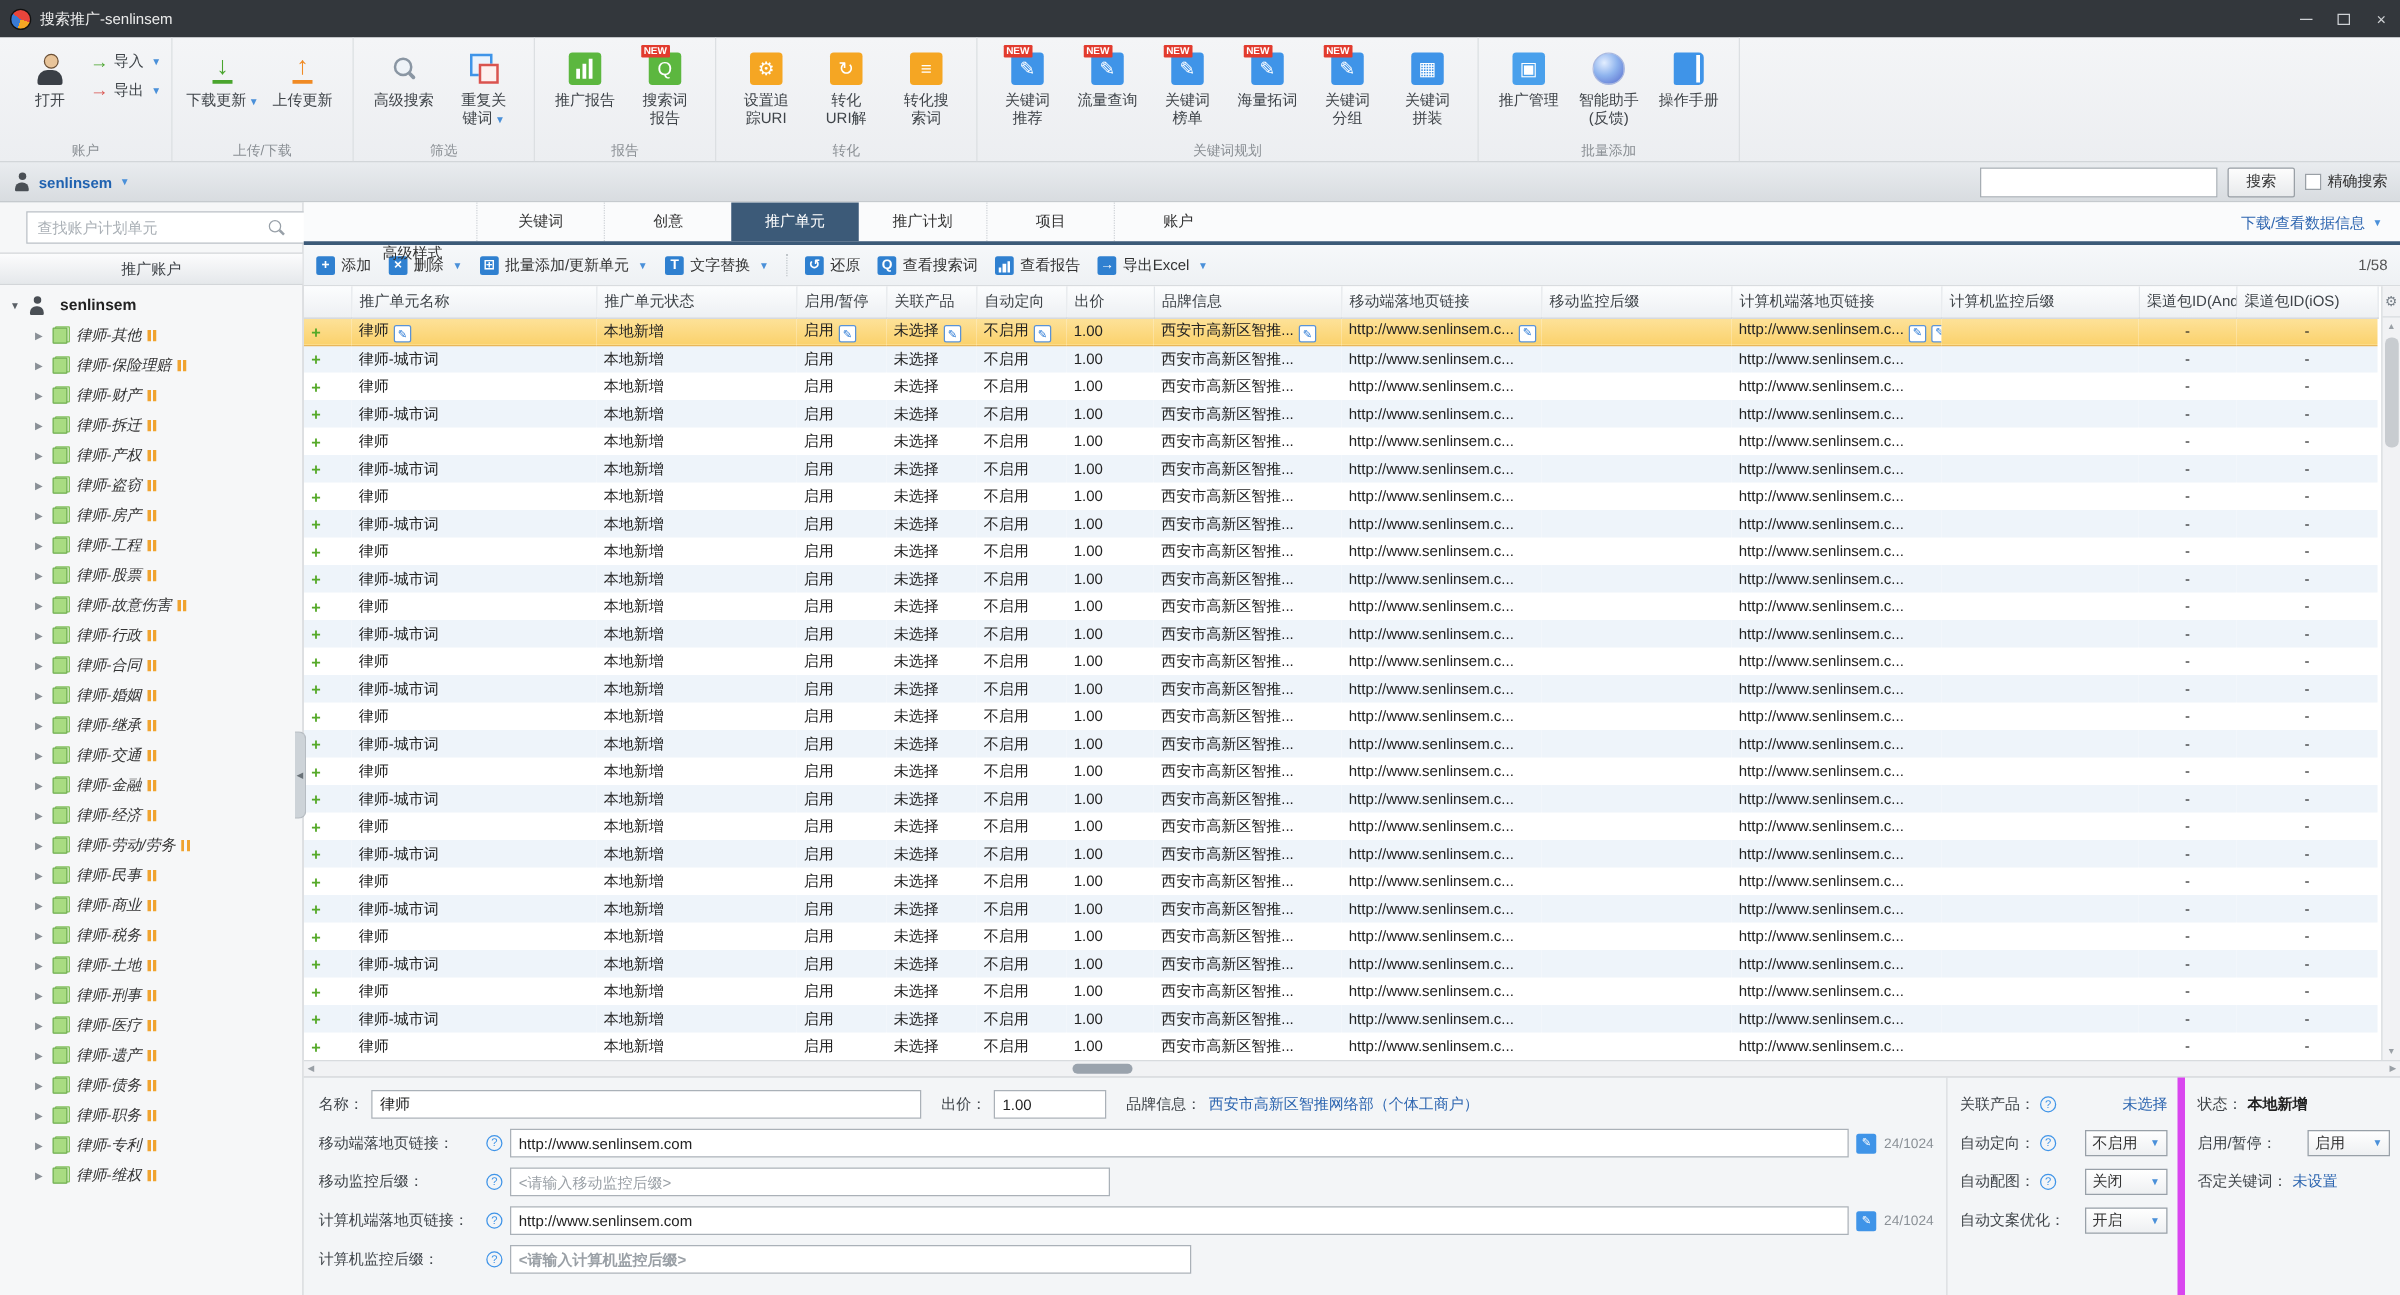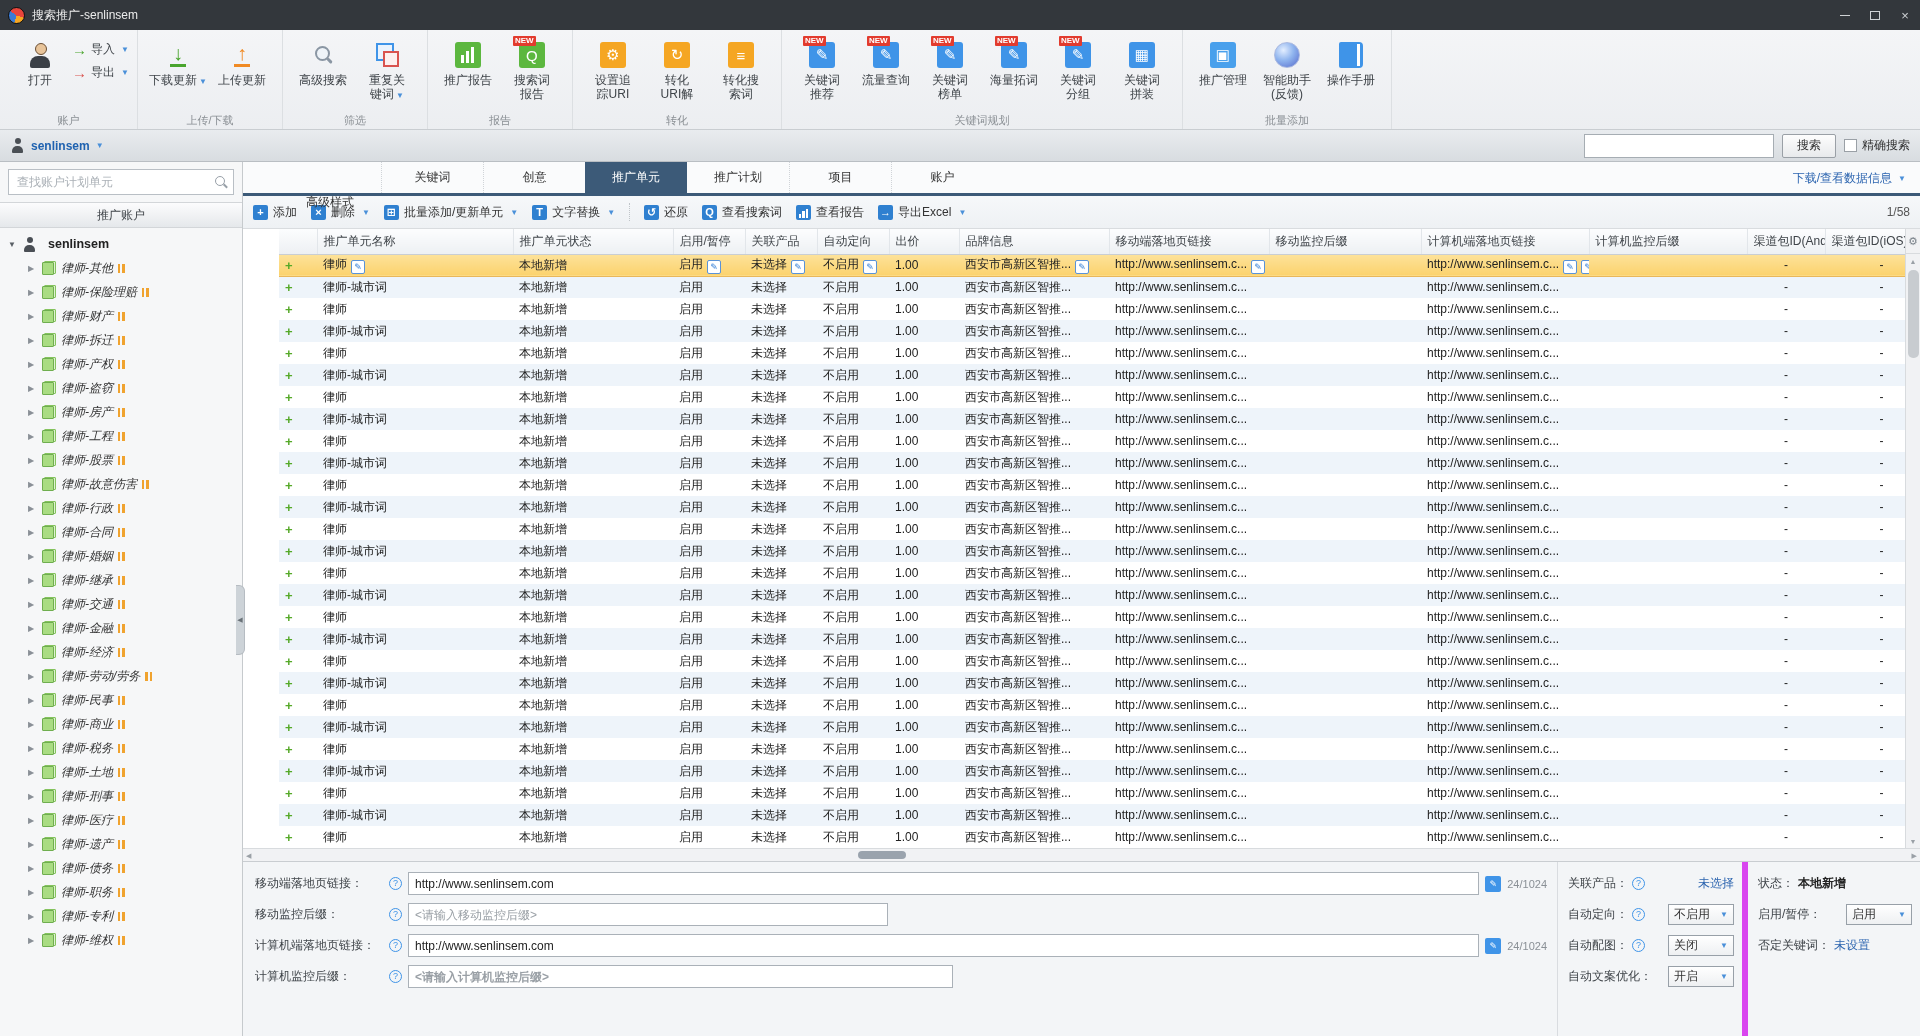--- a/index.html
+++ b/index.html
@@ -52,21 +52,21 @@
   .ub-right { margin-left:auto; display:flex; align-items:center; gap:8px; }
   .ub-input { width:190px; height:24px; border:1px solid #a6adb3; background:#fff; padding:0 6px; font-size:12px; }
   .ub-btn { width:54px; height:24px; border:1px solid #9aa0a6; border-radius:2px; background:linear-gradient(#fdfdfd,#e8eaec); font-size:12px; color:#333; }
   .cb { width:13px; height:13px; border:1px solid #9aa0a6; background:#fff; display:inline-block; }
   .cb-row { display:flex; align-items:center; gap:5px; }
 
   
   .main { flex:1; display:flex; min-height:0; }
   .sidebar { width:243px; background:#f6f7f8; border-right:1px solid #c6cacd; display:flex; flex-direction:column; }
   .side-search { margin:7px 8px; position:relative; }
-  .side-search input { width:100%; height:26px; border:1px solid #b9bfc5; background:#fff; padding:0 26px 0 8px; font-size:12px; color:#444; }
+  .side-search input { width:100%; height:26px; border:1px solid #b9bfc5; background:#fff; padding:0 26px 0 8px; font-size:12px; color:#444;margin-left:13px; }
   .side-search input::placeholder { color:#aab0b6; }
   .smag { position:absolute; right:6px; top:6px; width:14px; height:14px; }
   .smag::before { content:""; position:absolute; top:1px; left:1px; width:8px; height:8px; border:1.5px solid #98a0a8; border-radius:50%; }
   .smag::after { content:""; position:absolute; top:10px; left:9px; width:5px; height:1.8px; background:#98a0a8; transform:rotate(45deg); }
   .side-header { height:26px; background:linear-gradient(#fcfcfd,#e5e8eb); border-top:1px solid #d3d6d9; border-bottom:1px solid #d3d6d9; display:flex; align-items:center; justify-content:center; color:#3f4449; flex:0 0 auto; }
   .tree { flex:1; overflow:hidden; padding-top:4px; }
   .troot { display:flex; align-items:center; height:24px; padding-left:8px; gap:5px; }
   .troot b { font-size:12.5px; color:#222; }
   .titem { display:flex; align-items:center; height:24px; padding-left:28px; gap:5px; cursor:default; }
   .tw { font-size:8px; color:#8a9097; width:9px; }
@@ -98,21 +98,21 @@
   .tbl-toolbar { height:33px; background:linear-gradient(#f6f8fa,#eef1f4); border-bottom:1px solid #d9dcdf; display:flex; align-items:center; padding:0 10px; gap:14px; flex:0 0 auto; }
   .tbtn { display:flex; align-items:center; gap:5px; color:#333; cursor:default; }
   .tsq { width:15px; height:15px; border-radius:2px; background:#2f80d0; color:#fff; font-size:11px; font-weight:bold; display:flex; align-items:center; justify-content:center; line-height:1; }
   .tbars { width:15px; height:15px; border-radius:2px; background:#2f80d0; display:flex; align-items:flex-end; justify-content:center; gap:1px; padding-bottom:2px; }
   .tbars i { width:2.5px; background:#fff; display:block; }
   .tsep { width:1px; height:18px; border-left:1px dotted #c0c5c9; }
   .pager { margin-left:auto; color:#555; }
 
   
   .grid-zone { display:flex; flex:1; min-height:0; }
-  .grid-wrap { flex:1; overflow:hidden;margin-left:36px; }
+  .grid-wrap { flex:1; overflow:hidden; }
   table.grid { border-collapse:collapse; table-layout:fixed; width:1659px; }
   .grid th { height:25px; background:linear-gradient(#fcfdfe,#edf0f3); border-bottom:1px solid #c9ced3; border-right:1px solid #e2e6ea; font-weight:normal; text-align:left; padding:0 6px; color:#3f4449; white-space:nowrap; overflow:hidden; }
   .grid td { height:22px; padding:0 6px; white-space:nowrap; overflow:hidden; color:#222; }
   .grid tbody tr:nth-child(even) td { background:#eef4fa; }
   .grid tbody tr.selected td { background:linear-gradient(#fde29a,#fbd26d); border-top:1px solid #e9b75a; border-bottom:1px solid #e9b75a; }
   .gplus { color:#55a928; font-weight:bold; font-size:13px; }
   .c-dash { text-align:center; color:#444; }
   .edit-box { display:inline-flex; width:14px; height:14px; border:1px solid #5a93d8; background:#fff; color:#2e7cd6; font-size:9px; align-items:center; justify-content:center; vertical-align:-2px; margin-left:4px; border-radius:2px; }
 
   .vrail { width:15px; background:#f1f2f4; border-left:1px solid #d8dbde; display:flex; flex-direction:column; align-items:center; flex:0 0 auto; }
@@ -1086,20 +1086,28 @@
       </div>
       <div class="hscroll">
         <span class="harrow" style="left:3px">◀</span>
         <div class="hthumb"></div>
         <span class="harrow" style="right:3px">▶</span>
       </div>
 
       <div class="detail">
         <div class="dleft">
           <div class="drow">
+            <span class="dlabel">名称：</span>
+            <input class="din" style="width: 440px;" value="律师">
+            <span class="dlabel" style="margin-left:10px">出价：</span>
+            <input class="din" style="width: 90px;" value="1.00">
+            <span class="dlabel" style="margin-left:10px">品牌信息：</span>
+            <span class="blue">西安市高新区智推网络部（个体工商户）</span>
+          </div>
+          <div class="drow">
             <span class="dlabel dlab-w">移动端落地页链接：</span>
             <span class="help">?</span>
             <input class="din" style="flex: 1 1 0%;" value="http://www.senlinsem.com">
             <span class="editblue">✎</span>
             <span class="counter">24/1024</span>
           </div>
           <div class="drow">
             <span class="dlabel dlab-w">移动监控后缀：</span>
             <span class="help">?</span>
             <input class="din" style="width: 480px;" placeholder="&lt;请输入移动监控后缀&gt;">

